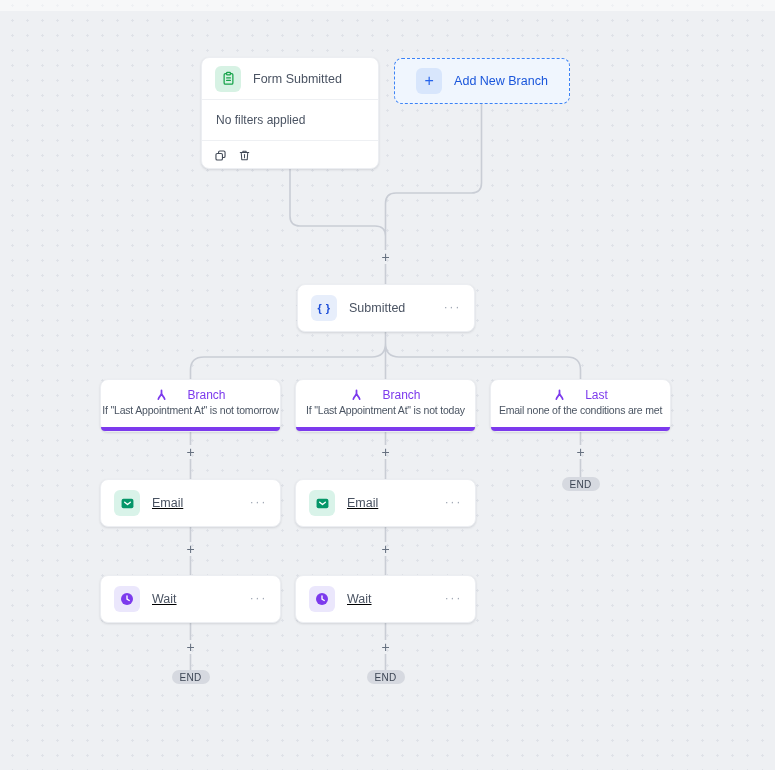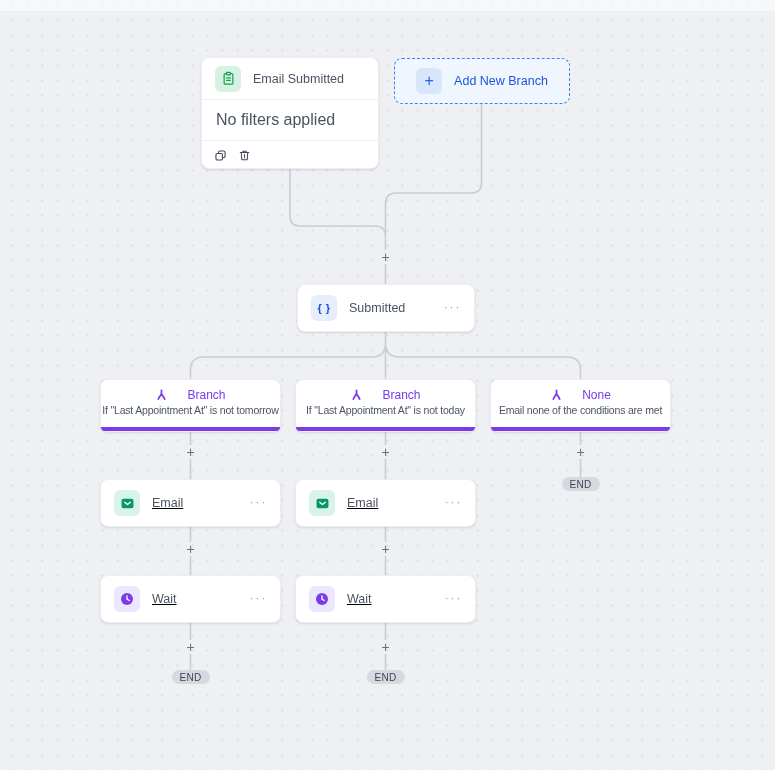--- a/index.html
+++ b/index.html
@@ -38,21 +38,21 @@
   .tile-lightblue{background:#d8e6fc;}
   .node-title{font-size:12.5px;color:#4a5362;margin-left:12px;}
   .menu-dots{
     position:absolute;right:13px;top:50%;transform:translateY(-58%);
     color:#a3aab6;font-size:13px;letter-spacing:1.5px;cursor:pointer;
   }
   
   #form-card{left:201px;top:57px;width:178px;height:112px;}
   #form-card .hdr{height:41px;padding-left:13px;border-bottom:1px solid #eef0f3;}
   #form-card .filters{height:40px;padding-left:14px;display:flex;align-items:center;
-    font-size:16px;color:#4a5362;border-bottom:1px solid #eef0f3;}
+    font-size:12px;color:#4a5362;border-bottom:1px solid #eef0f3;}
   #form-card .ftr{height:28px;padding-left:12px;display:flex;align-items:center;gap:11px;}
   .ftr-icon{display:flex;cursor:pointer;}
   
   #add-trigger{
     position:absolute;left:394px;top:58px;width:176px;height:46px;
     background:#f0f6fe;border:1.5px dashed #3b82f6;border-radius:8px;
     box-sizing:border-box;display:flex;align-items:center;justify-content:center;gap:12px;
     cursor:pointer;
   }
   #add-trigger .plus-tile{font-size:16px;color:#2563eb;font-weight:500;line-height:1;}
@@ -106,21 +106,21 @@
 
   <div class="node-card" id="form-card">
     <div class="hdr row">
       <span class="icon-tile tile-green">
         <svg width="15" height="15" viewBox="0 0 24 24" fill="none" stroke="#17a34a" stroke-width="2" stroke-linecap="round" stroke-linejoin="round">
           <rect x="5" y="4" width="14" height="17" rx="2"></rect>
           <rect x="9" y="2" width="6" height="4" rx="1" fill="#d7f2e4"></rect>
           <path d="M9 11h6 M9 15h6"></path>
         </svg>
       </span>
-      <span class="node-title">Email Submitted</span>
+      <span class="node-title">Form Submitted</span>
     </div>
     <div class="filters">No filters applied</div>
     <div class="ftr">
       <span class="ftr-icon">
         <svg width="13" height="13" viewBox="0 0 20 20" fill="none" stroke="#424a57" stroke-width="1.7" stroke-linejoin="round">
           <rect x="7" y="3" width="10" height="10" rx="2"></rect>
           <rect x="3" y="7" width="10" height="10" rx="2" fill="#ffffff"></rect>
         </svg>
       </span>
       <span class="ftr-icon">
@@ -171,21 +171,21 @@
     </div>
     <div class="l2">If "Last Appointment At" is not today</div>
     <div class="branch-accent"></div>
   </div>
 
   <div class="branch-card" style="left:490px;">
     <div class="l1">
       <svg width="13" height="13" viewBox="0 0 14 14" fill="none" stroke="#7c3aed" stroke-width="1.9" stroke-linecap="round">
         <path d="M7 1.5v3.2 M7 4.7C7 7 4.2 7.6 3.6 11 M7 4.7C7 7 9.8 7.6 10.4 11"></path>
       </svg>
-      <span>None</span>
+      <span>Last</span>
     </div>
     <div class="l2">Email none of the conditions are met</div>
     <div class="branch-accent"></div>
   </div>
 
   <div class="plus-btn" style="left:182.5px;top:444px;">+</div>
   <div class="plus-btn" style="left:377.5px;top:444px;">+</div>
   <div class="plus-btn" style="left:572.5px;top:444px;">+</div>
 
   <div class="node-card action-card" style="left:100px;top:479px;">

